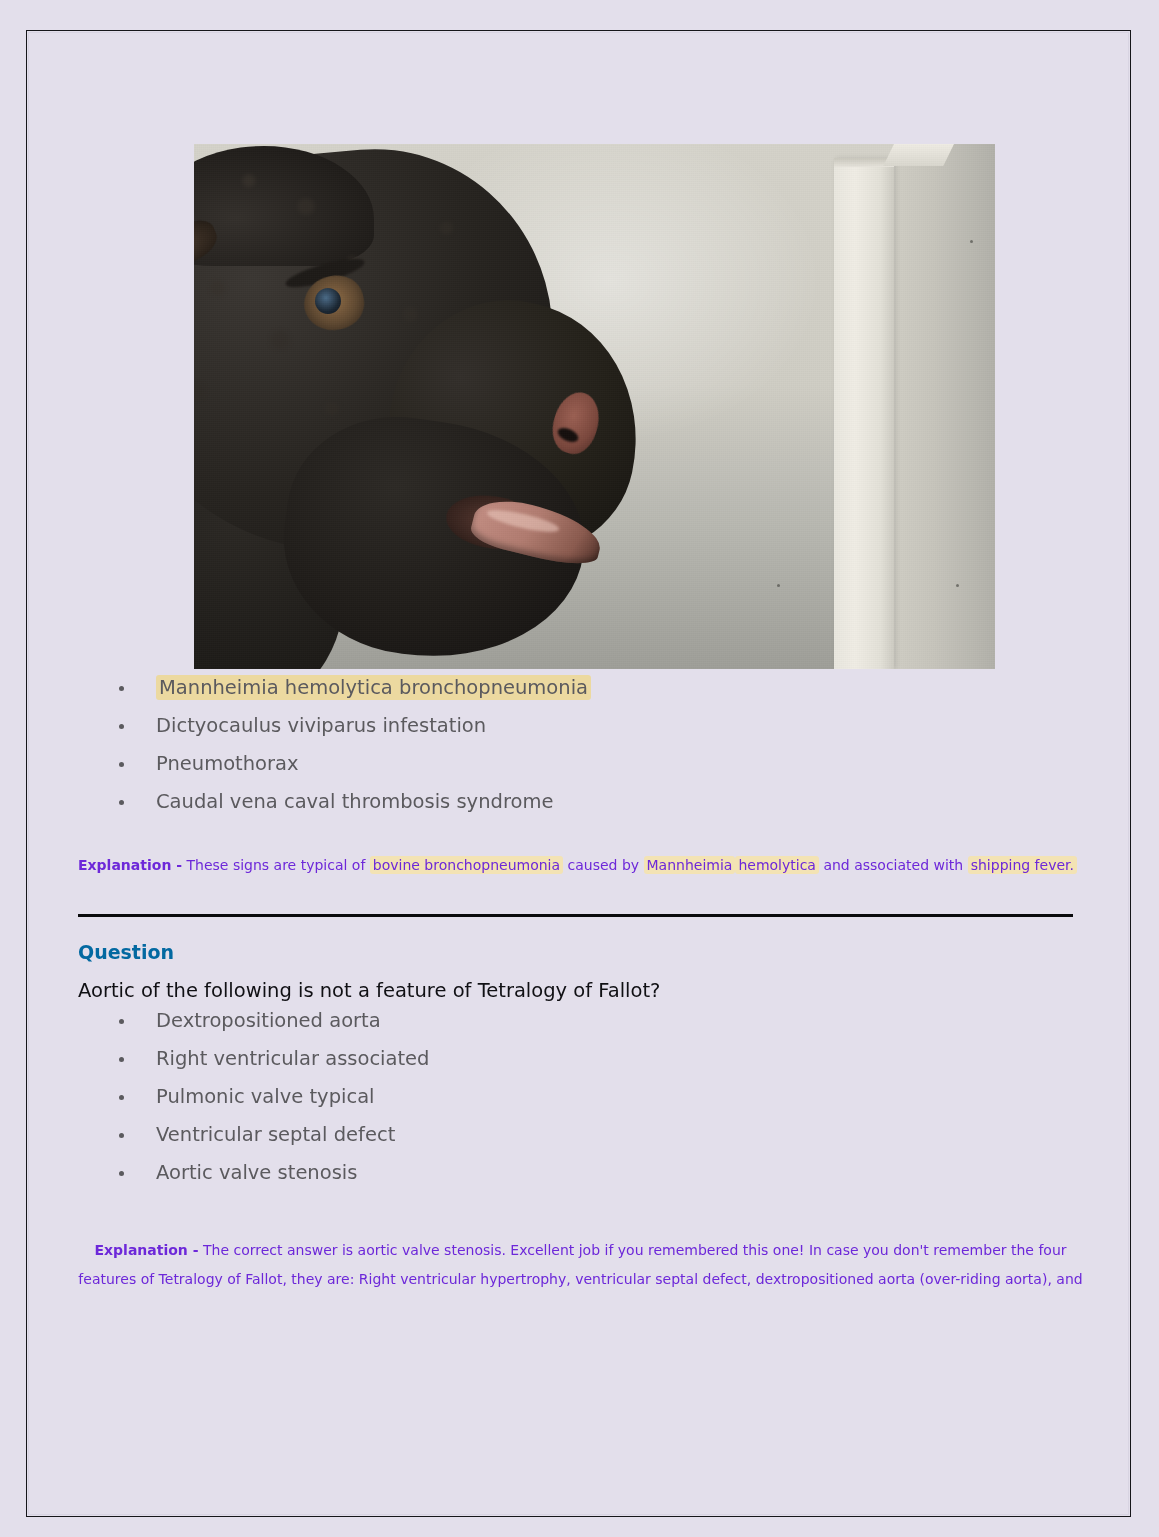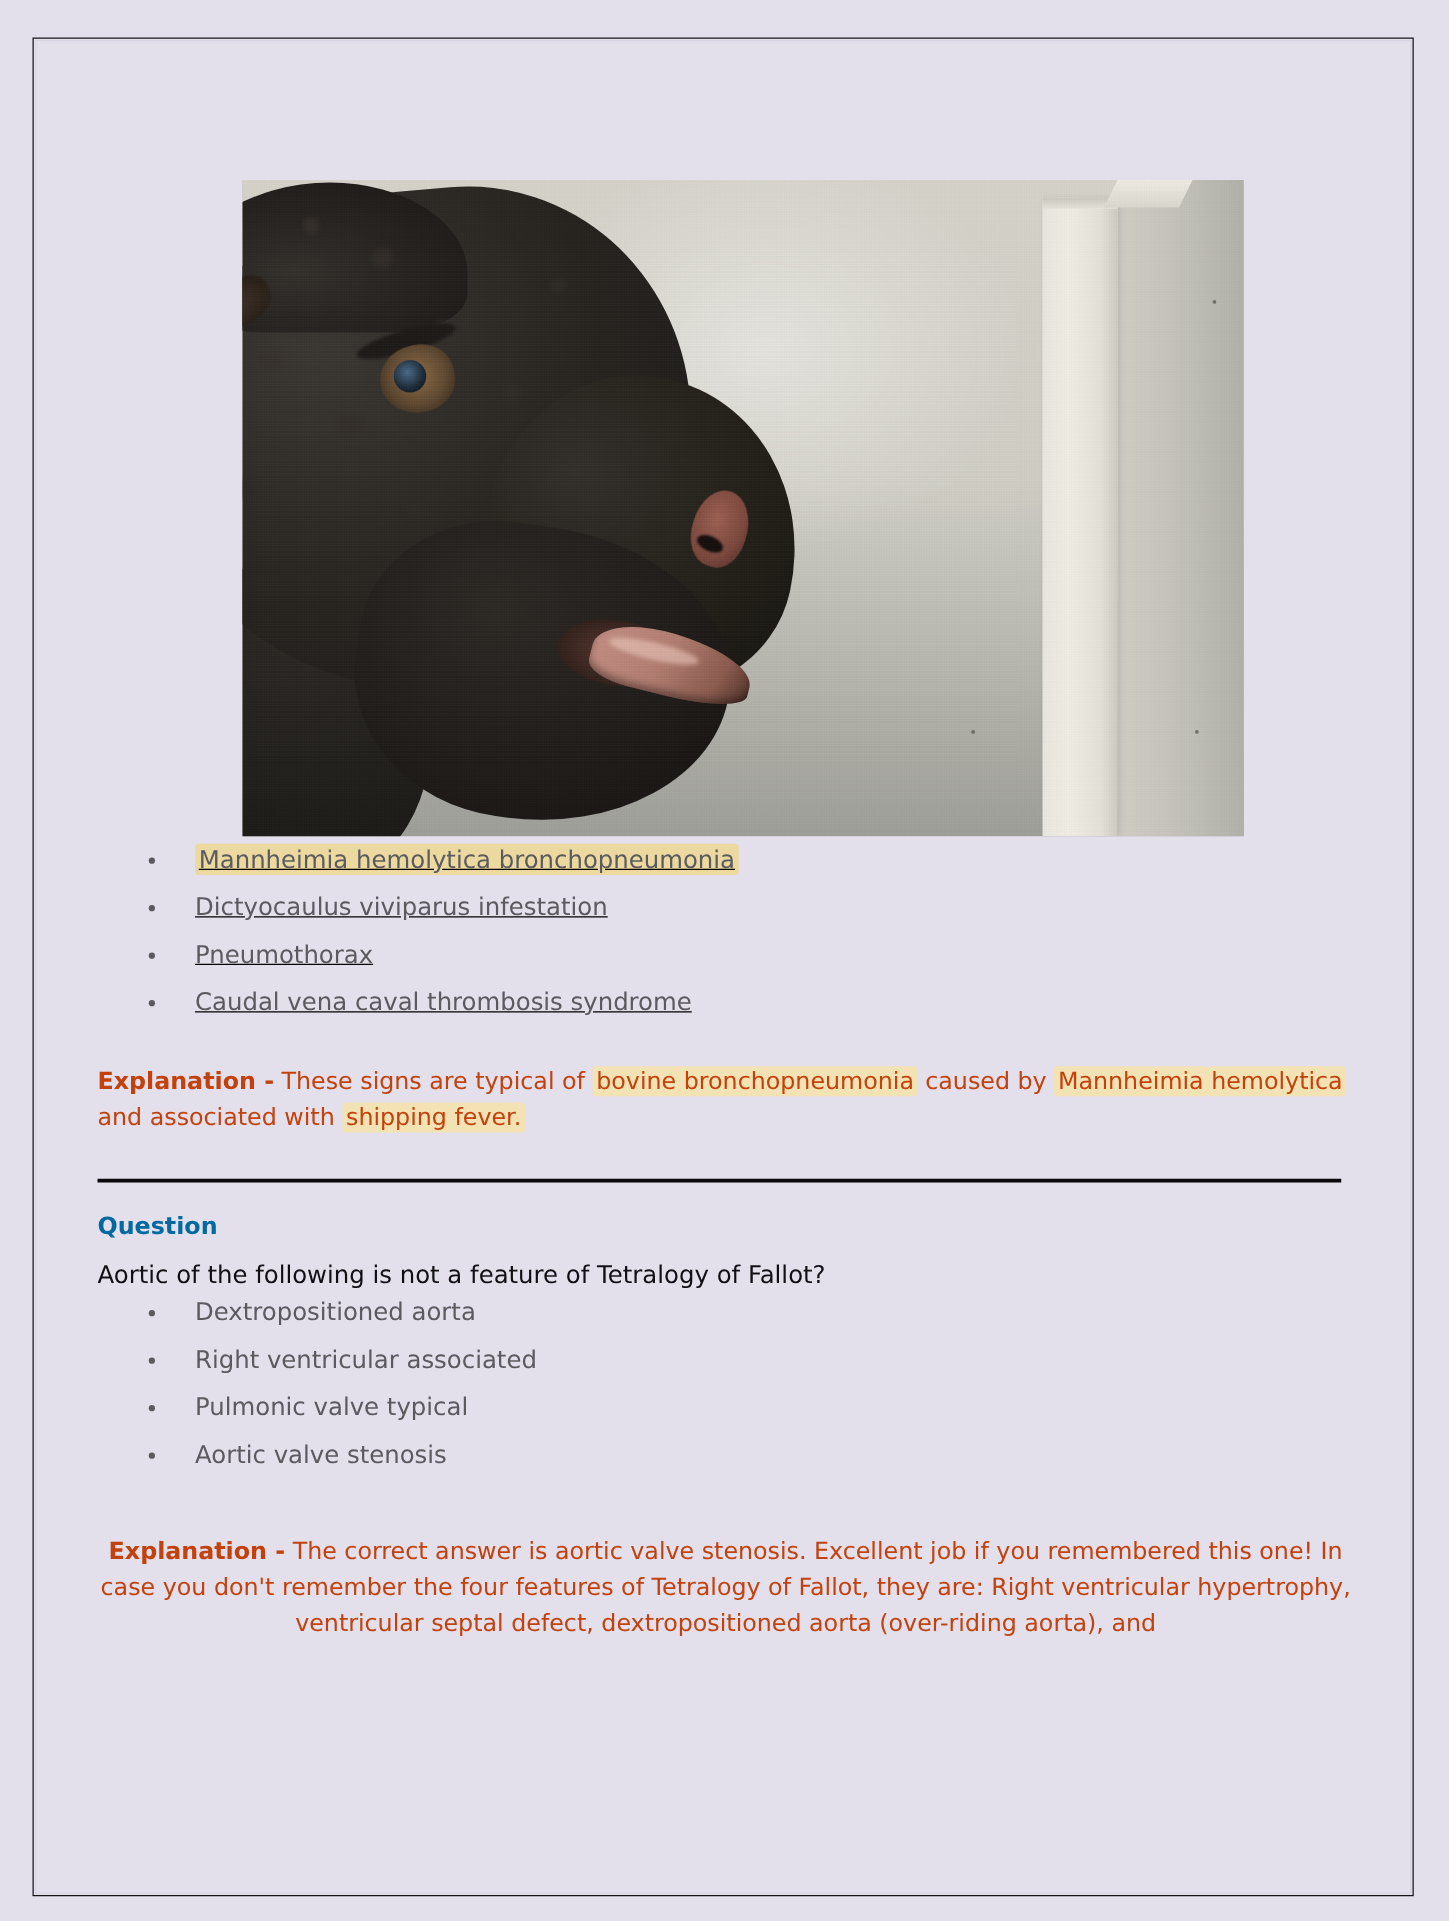--- a/index.html
+++ b/index.html
@@ -310,26 +310,26 @@
     background: #ecd9a0;
     border-radius: 3px;
     padding: 1px 3px;
   }
   .hl-soft {
     background: #f3e3b4;
     border-radius: 3px;
     padding: 1px 3px;
   }
 
-  .list-top { margin-top: 16px; text-decoration: underline; }
+  .list-top { margin-top: 16px; }
 
   
   .explanation {
-    color: #c2410c;
-    font-size: 19px;
+    color: #6d28d9;
+    font-size: 14px;
     line-height: 29px;
     margin-top: 30px;
     width: 1000px;
   }
   .explanation b { font-weight: bold; }
 
   .divider {
     margin-top: 34px;
     width: 995px;
     height: 3px;
@@ -420,20 +420,23 @@
       <li>
         <span>Dextropositioned aorta</span>
       </li>
       <li>
         <span>Right ventricular associated</span>
       </li>
       <li>
         <span>Pulmonic valve typical</span>
       </li>
       <li>
+        <span>Ventricular septal defect</span>
+      </li>
+      <li>
         <span>Aortic valve stenosis</span>
       </li>
     </ul>
 
     <div class="explanation explanation-2">
       <b>Explanation -</b><span> The correct answer is aortic valve stenosis. Excellent job if you remembered this one! In case you don't remember the four features of Tetralogy of Fallot, they are: Right ventricular hypertrophy, ventricular septal defect, dextropositioned aorta (over-riding aorta), and</span>
     </div>
 
   </div>
 </div>

